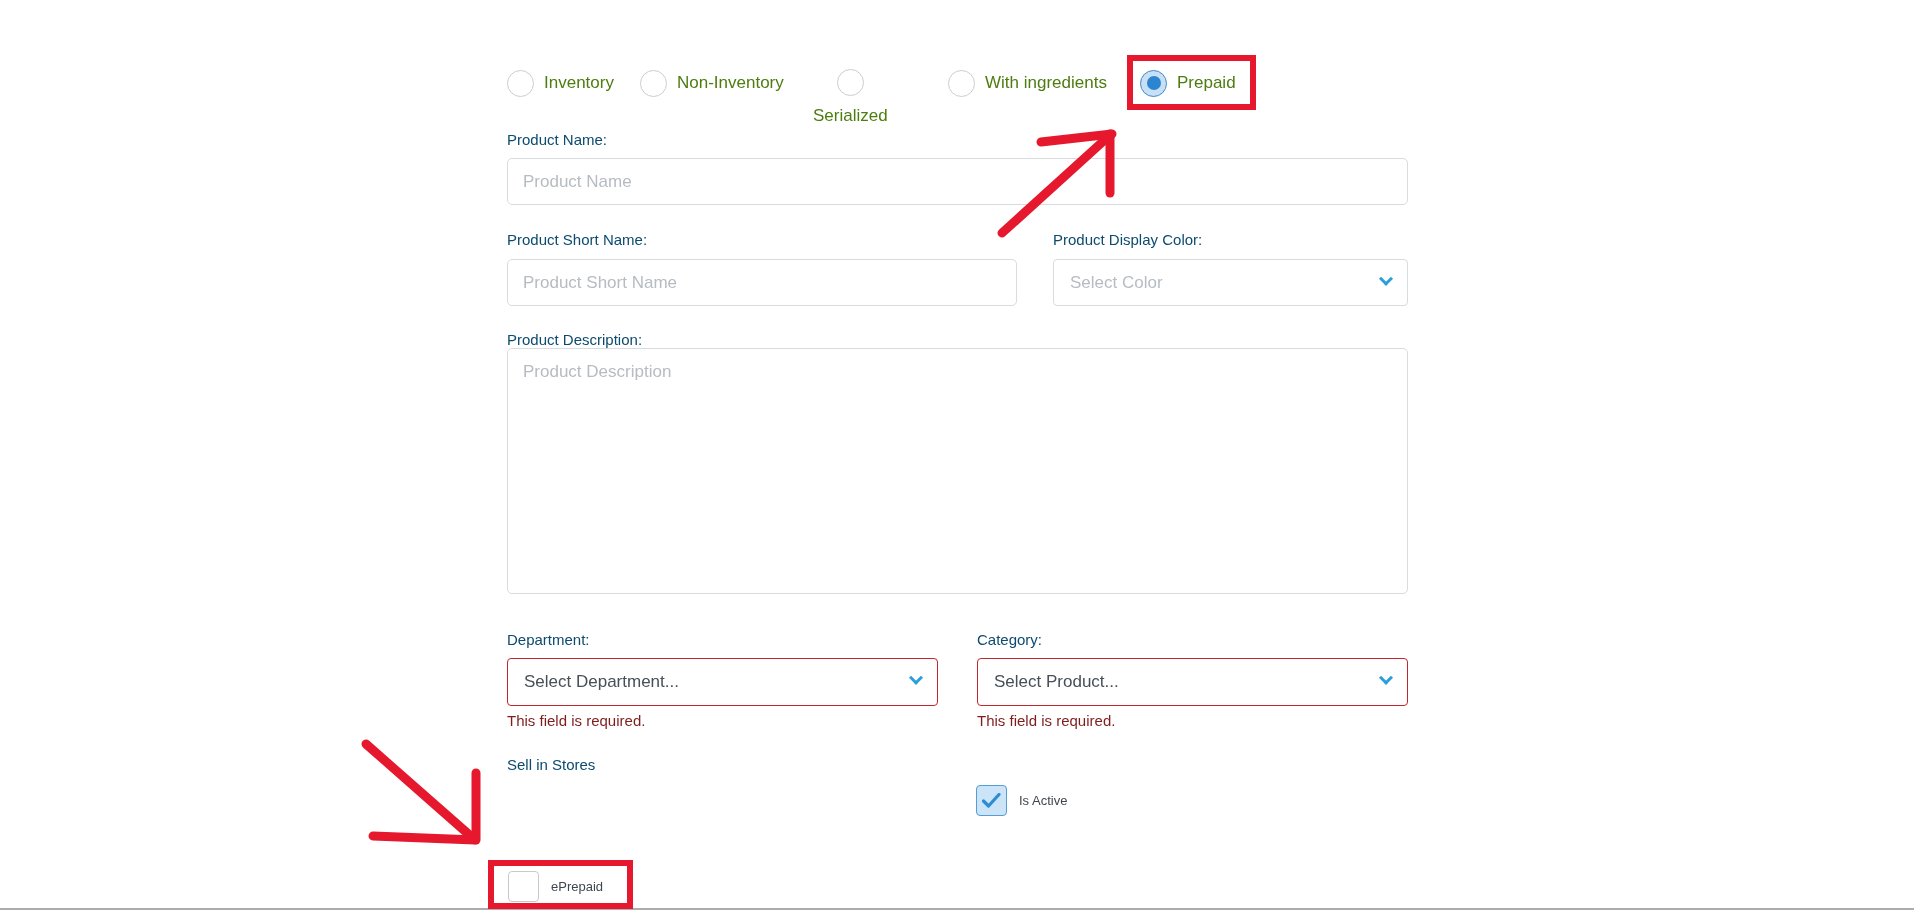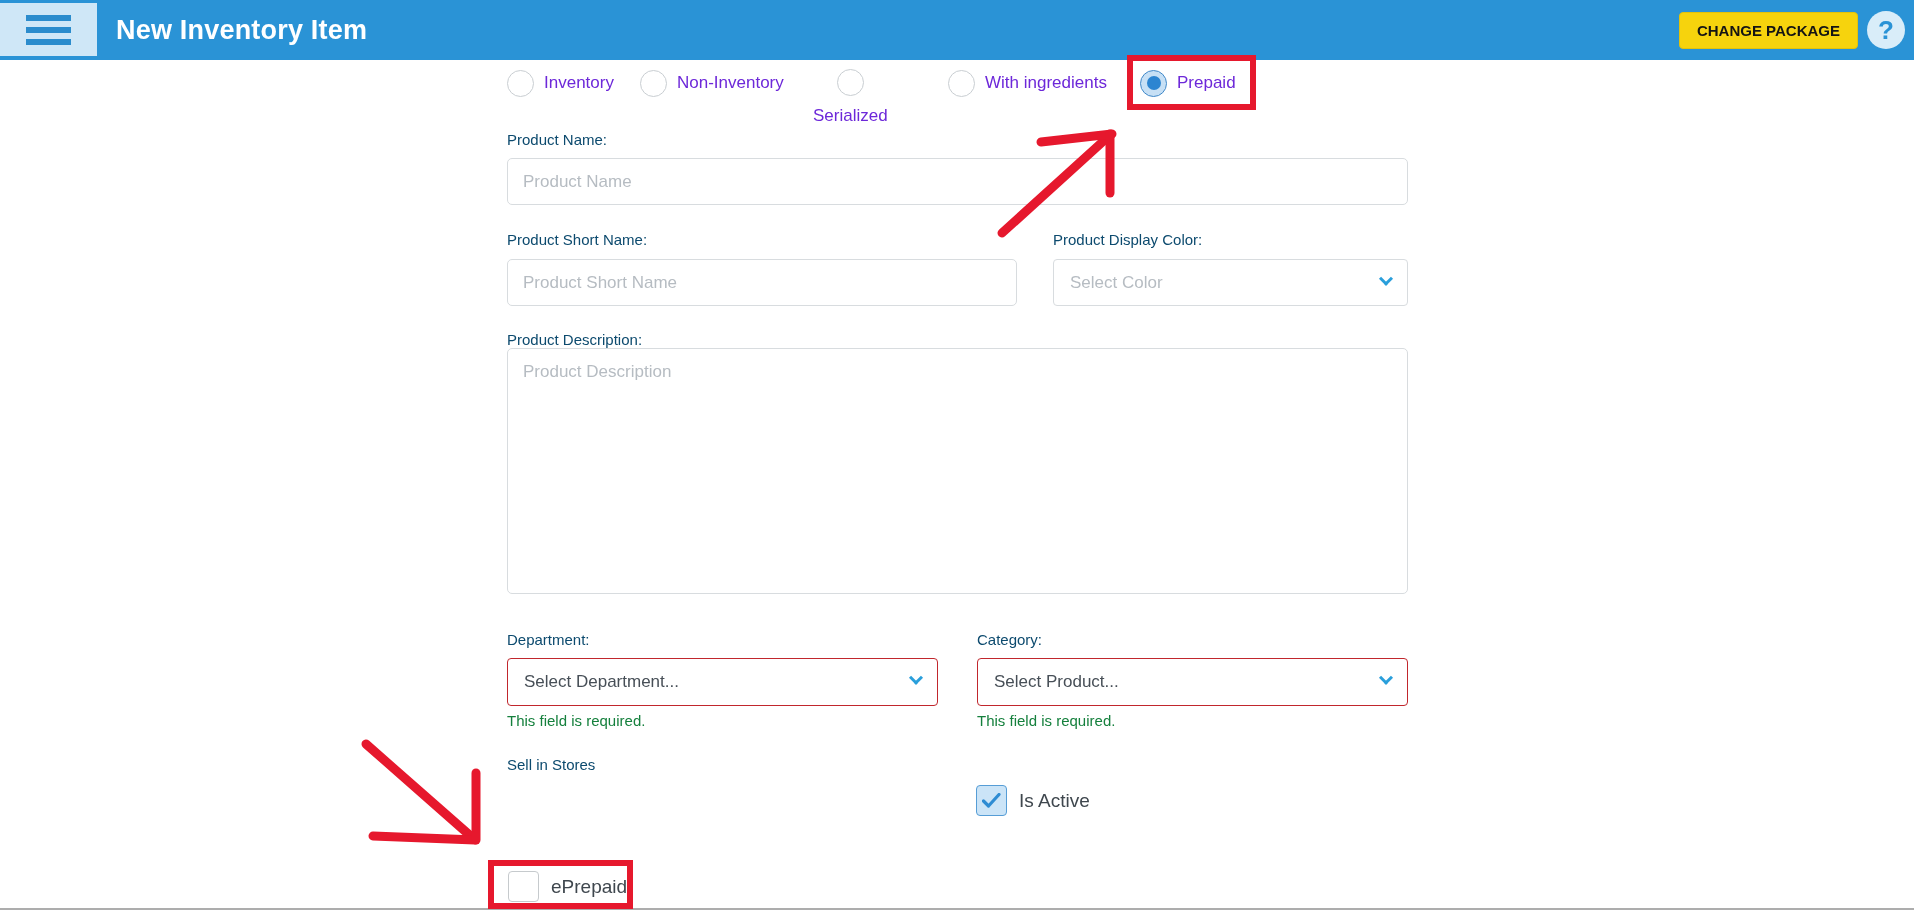--- a/index.html
+++ b/index.html
@@ -21,21 +21,21 @@
               background:#d9edf9; color:#2a93d6; font-size:26px; font-weight:700;
               text-align:center; line-height:38px; cursor:pointer; }
 
   
   .radio-item { position:absolute; top:69px; height:28px; display:flex; align-items:center; gap:10px; cursor:pointer; }
   .ri-0 { left:507px; } .ri-1 { left:640px; } .ri-2 { left:813px;flex-direction:column; } .ri-3 { left:948px; } .ri-4 { left:1140px; }
   .radio-circle { width:27px; height:27px; border-radius:50%; border:1px solid #c9ced2; background:#fff;
                   display:flex; align-items:center; justify-content:center; flex:0 0 auto; }
   .radio-item.selected .radio-circle { background:#c7e0f5; border:1px solid #4189c9; }
   .radio-dot { width:14px; height:14px; border-radius:50%; background:#2d85d1; }
-  .radio-label { font-size:17px; color:#6d28d9; white-space:nowrap; }
+  .radio-label { font-size:17px; color:#4d7c0f; white-space:nowrap; }
 
   
   .field-label { position:absolute; font-size:15px; color:#0c4a6e; }
   .lb-pn   { left:507px;  top:131px; }
   .lb-psn  { left:507px;  top:231px; }
   .lb-pdc  { left:1053px; top:231px; }
   .lb-desc { left:507px;  top:331px; }
   .lb-dept { left:507px;  top:631px; }
   .lb-cat  { left:977px;  top:631px; }
   .lb-sis  { left:507px;  top:756px; }
@@ -52,56 +52,46 @@
   .sel-text { font-size:17px; color:#474f57; }
   .sel-text.placeholder { color:#b6bcc2; }
   .sel-text.muted { color:#9aa1a9; }
   .chev { margin-left:auto; width:10px; height:10px; border-right:3px solid #2a9fdb; border-bottom:3px solid #2a9fdb;
           transform:rotate(45deg) translate(-3px,-3px); flex:0 0 auto; }
   .sel-pdc  { left:1053px; top:259px; width:355px; height:47px; }
   .sel-dept { left:507px;  top:658px; width:431px; height:48px; border-color:#c1272d; }
   .sel-cat  { left:977px;  top:658px; width:431px; height:48px; border-color:#c1272d; }
   .sel-sis  { left:507px;  top:783px; width:431px; height:48px; }
 
-  .error-text { position:absolute; font-size:15px; color:#15803d; }
+  .error-text { position:absolute; font-size:15px; color:#7f1d1d; }
   .err-dept { left:507px; top:712px; }
   .err-cat  { left:977px; top:712px; }
 
   
   .checkbox-item { position:absolute; display:flex; align-items:center; gap:12px; cursor:pointer; }
   .cb-isactive { left:976px; top:785px; }
   .cb-eprepaid { left:508px; top:871px; }
   .cb-box { width:31px; height:31px; border-radius:4px; background:#fff; border:1px solid #c6cacd;
             display:flex; align-items:center; justify-content:center; flex:0 0 auto; }
   .checkbox-item.checked .cb-box { background:#cbe4f7; border:1px solid #569dd6; }
-  .cb-label { font-size:19px; color:#3f474e; white-space:nowrap; }
+  .cb-label { font-size:13px; color:#3f474e; white-space:nowrap; }
 
   
   .ann-box { position:absolute; border:6px solid #e6182d; z-index:6; pointer-events:none; }
   .box-prepaid  { left:1127px; top:55px;  width:129px; height:55px; }
   .box-eprepaid { left:488px;  top:860px; width:145px; height:49px; }
   .ann-arrows { position:absolute; left:0; top:0; width:1914px; height:911px; z-index:7; pointer-events:none; }
 
   .bottom-line { position:absolute; left:0; top:908px; width:1914px; height:2px; background:#adadad; }
 </style>
 </head>
 <body>
 
 <div class="page">
 
-  <div class="header">
-    <div class="hamburger">
-      <span class="bar"></span>
-      <span class="bar"></span>
-      <span class="bar"></span>
-    </div>
-    <div class="app-title">New Inventory Item</div>
-    <button class="change-btn">CHANGE PACKAGE</button>
-    <div class="help-btn">?</div>
-  </div>
 
   <div class="radio-item ri-0">
     <span class="radio-circle"></span>
     <span class="radio-label">Inventory</span>
   </div>
   <div class="radio-item ri-1">
     <span class="radio-circle"></span>
     <span class="radio-label">Non-Inventory</span>
   </div>
   <div class="radio-item ri-2">

